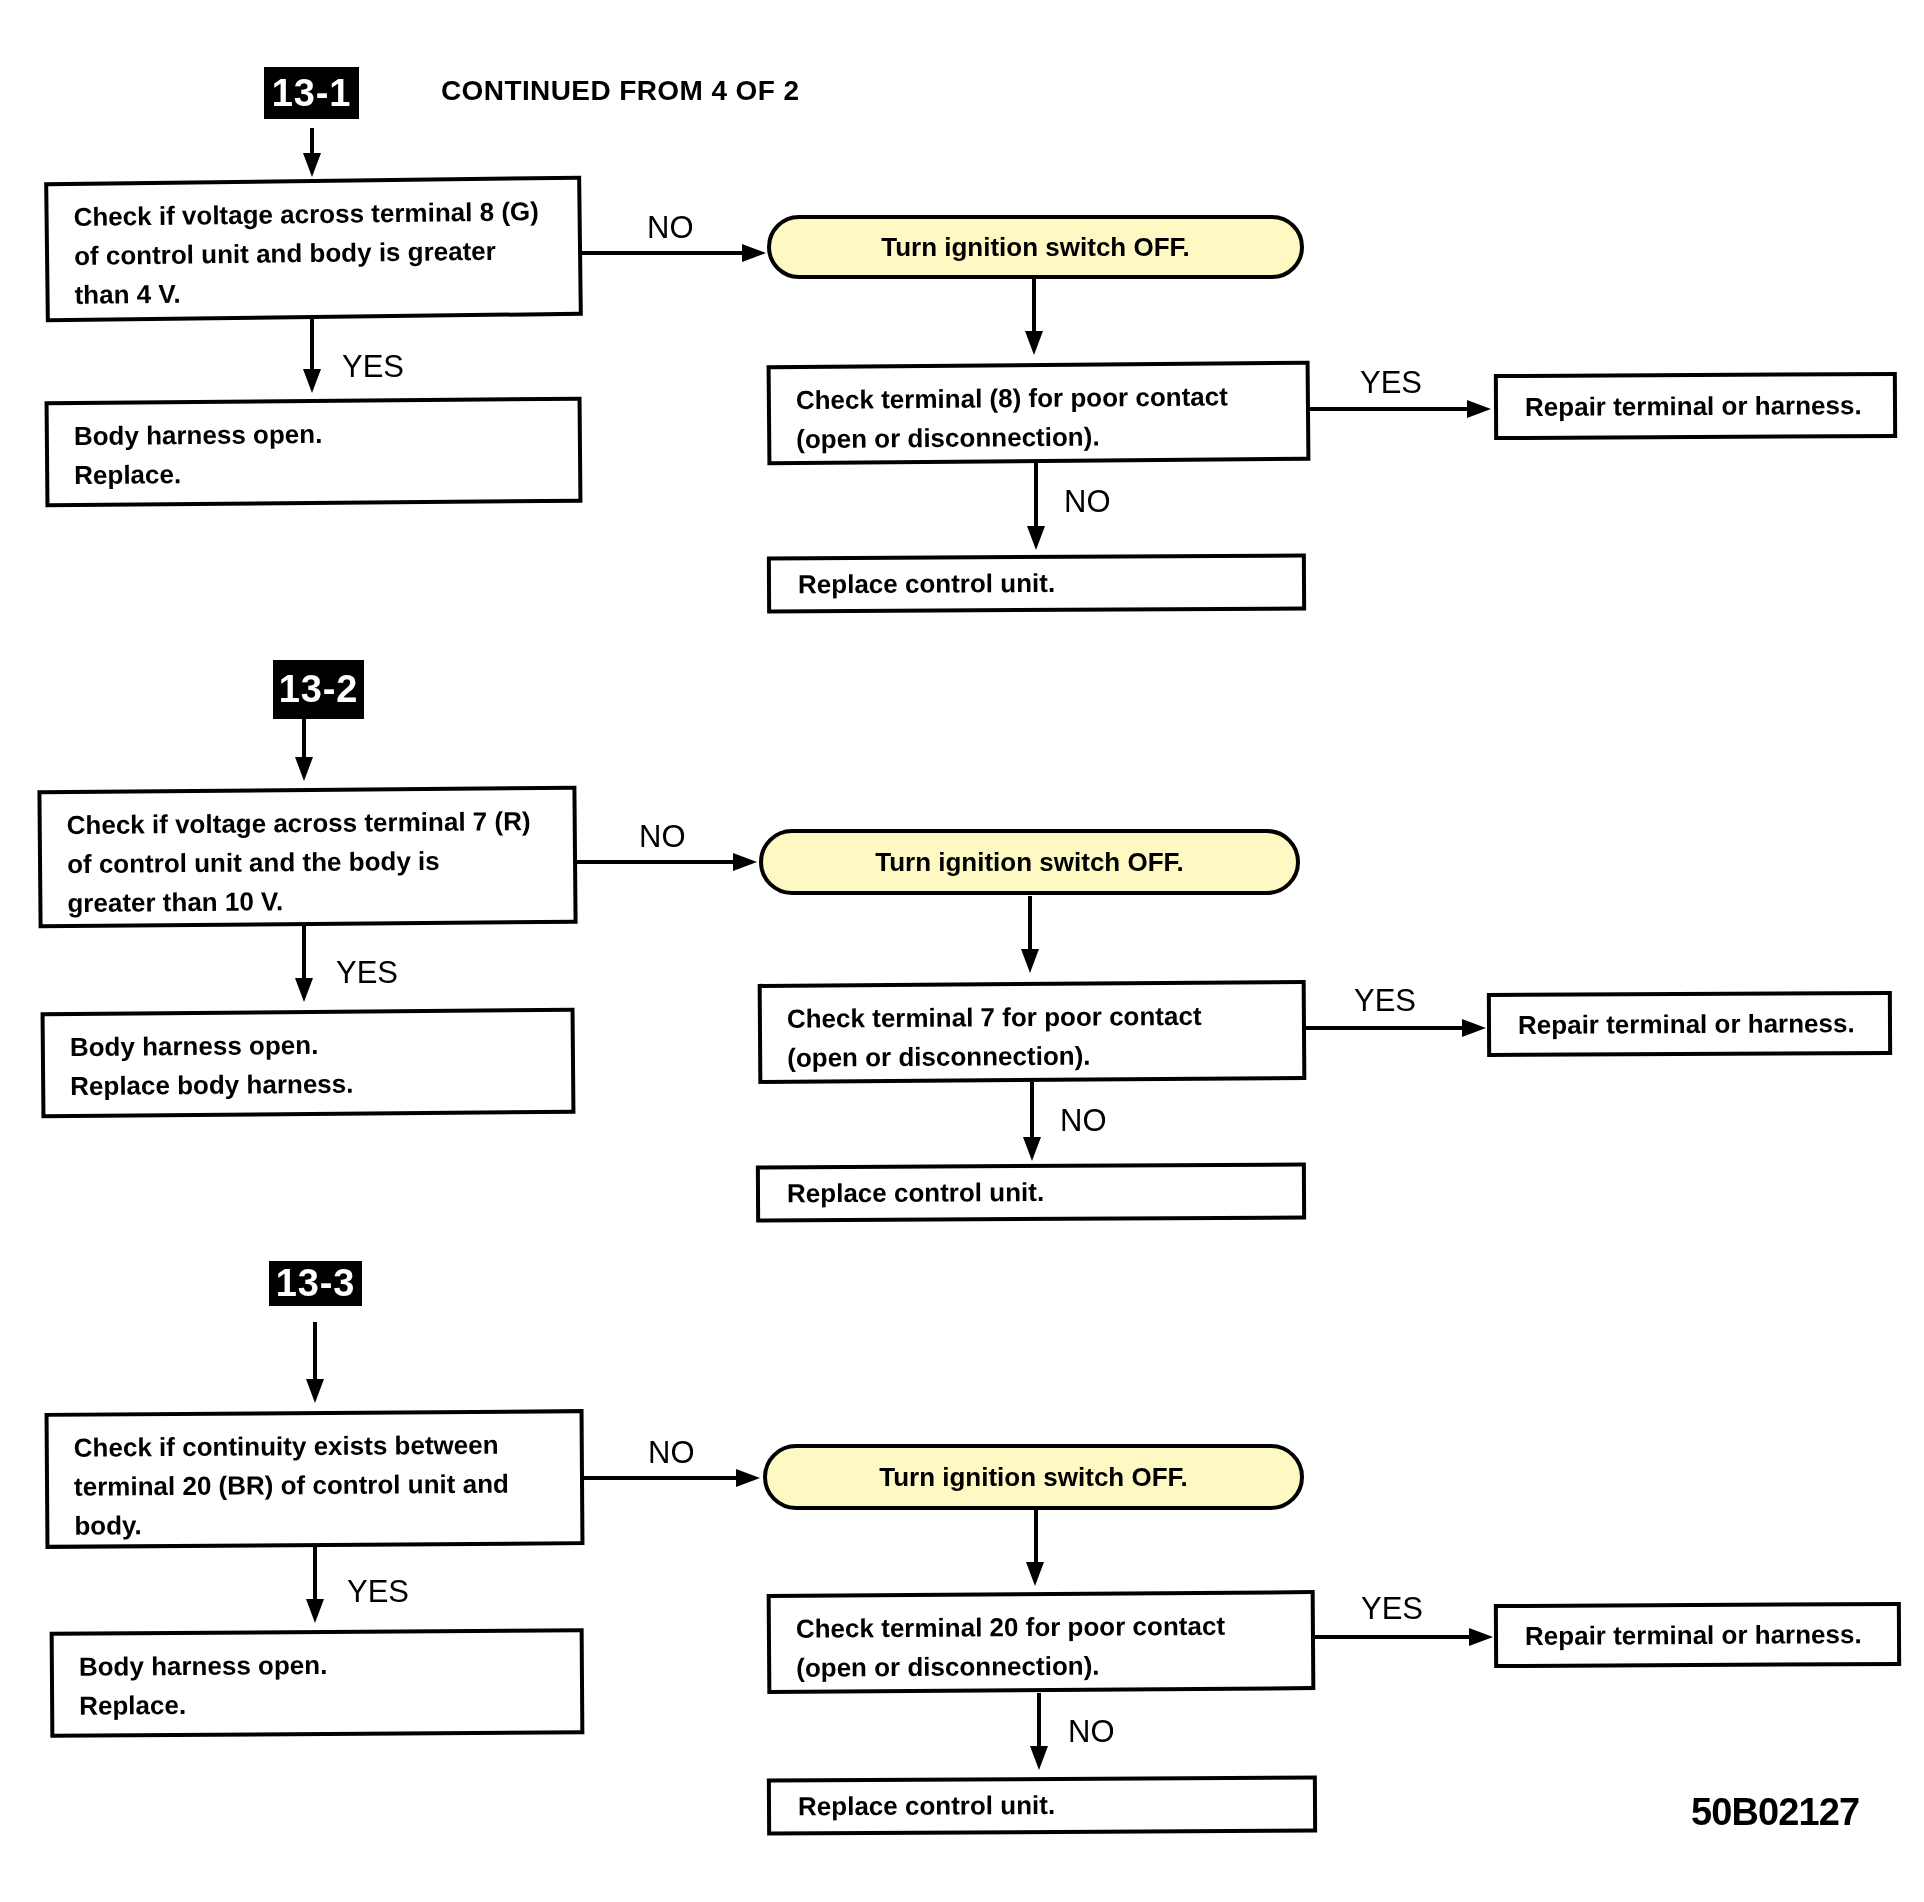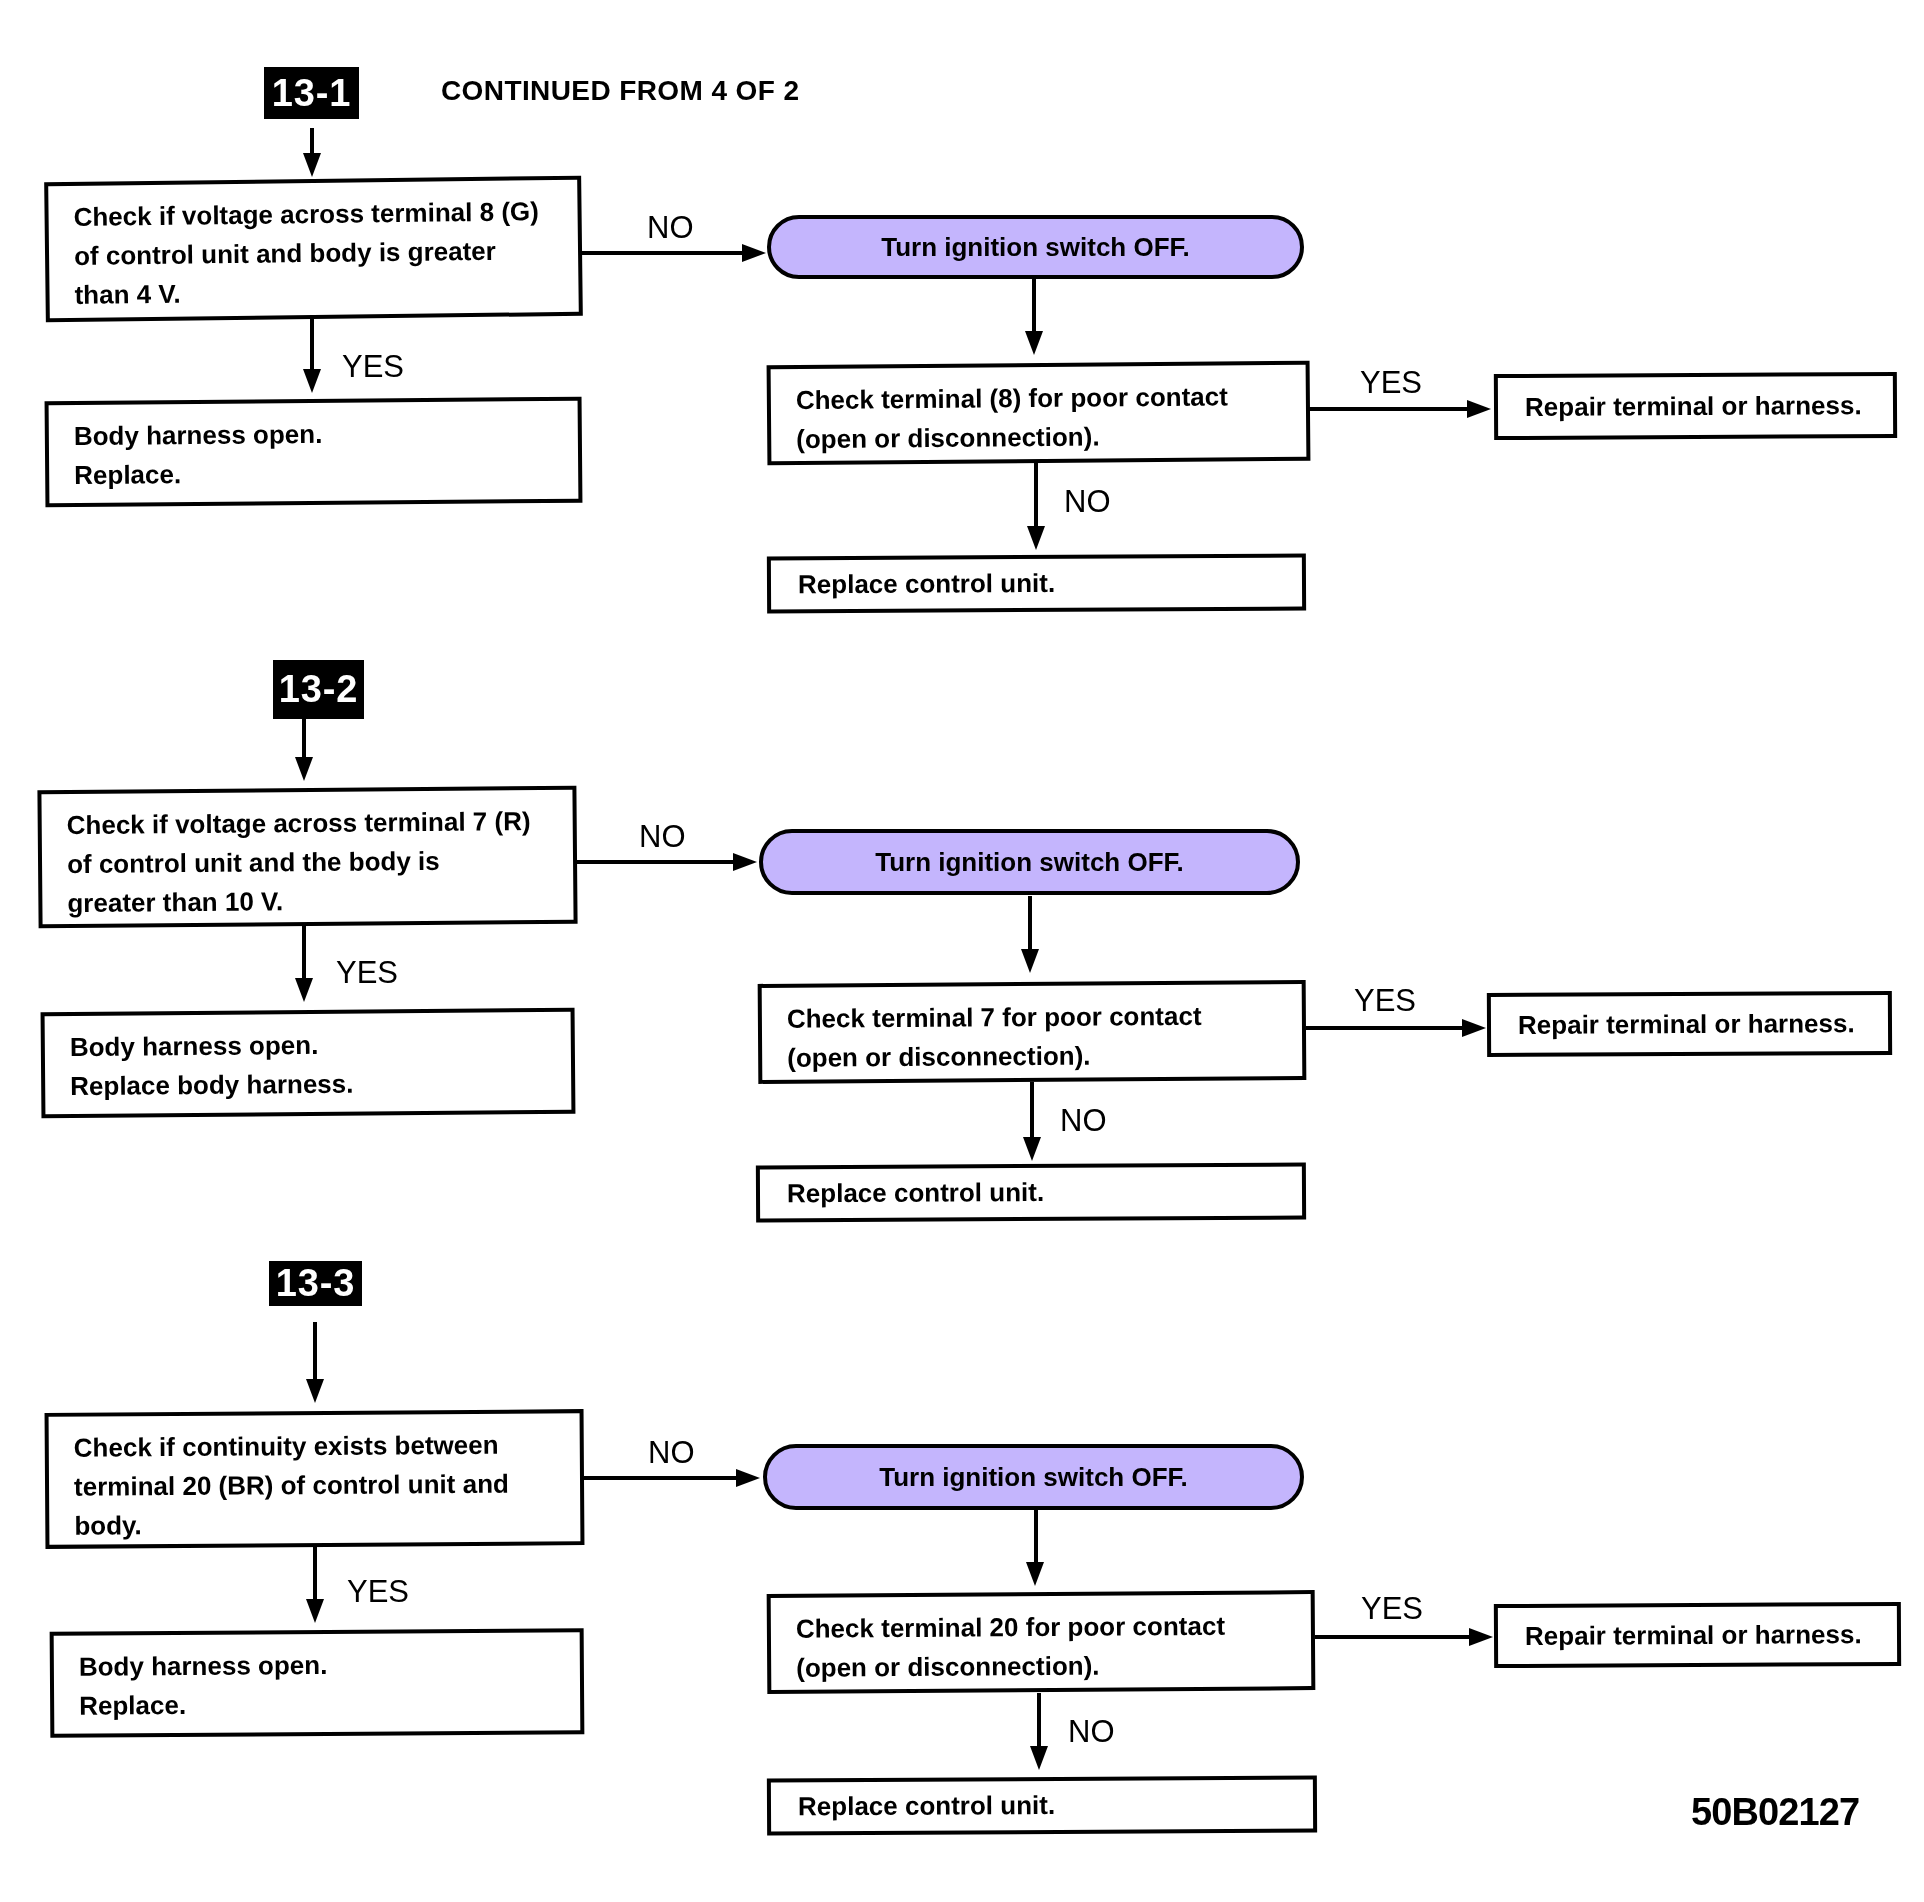--- a/index.html
+++ b/index.html
@@ -28,21 +28,21 @@
   }
   .box .ln { white-space: nowrap; }
   .single {
     display: flex;
     align-items: center;
     padding: 0 9px 0 27px;
   }
   .oval {
     position: absolute;
     border: 4.5px solid #000;
-    background: #c4b5fd;
+    background: #fef9c3;
     box-sizing: border-box;
     border-radius: 41px;
     display: flex;
     align-items: center;
     justify-content: center;
     font-size: 26px;
     font-weight: bold;
     white-space: nowrap;
   }
   .tag {

